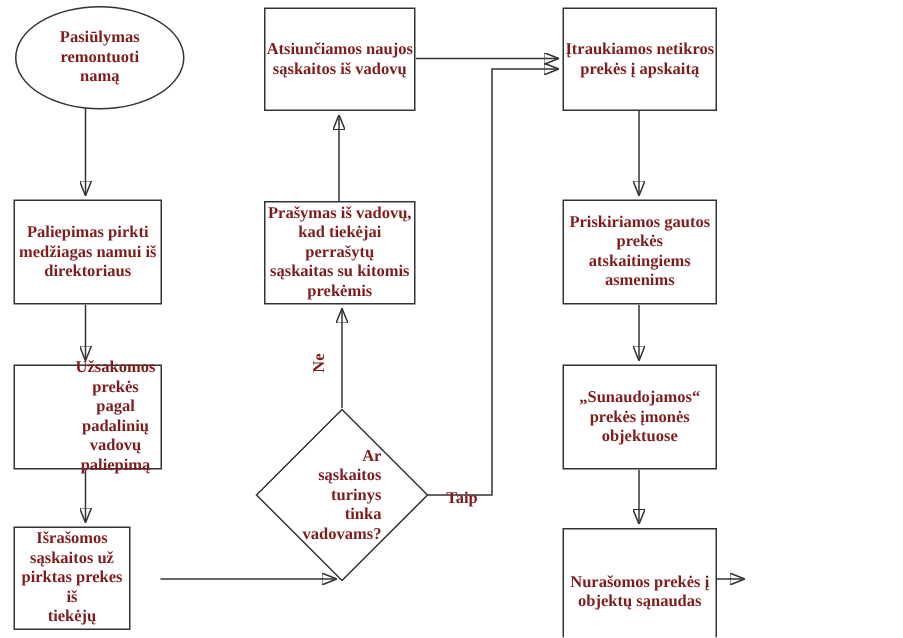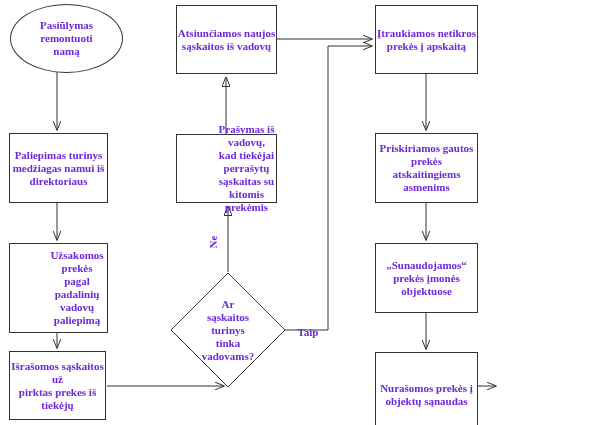--- a/index.html
+++ b/index.html
@@ -3,21 +3,21 @@
 <meta charset="utf-8">
 <style>
   * { margin: 0; padding: 0; box-sizing: border-box; }
   html, body { background: #ffffff; }
   .canvas {
     position: relative;
     width: 602px;
     height: 425px;
     background: #ffffff;
     font-family: "Liberation Serif", serif;
-    color: #6d28d9;
+    color: #7f1d1d;
     overflow: hidden;
     border-radius: 20px;
   }
   .wires { position: absolute; left: 0; top: 0; z-index: 0; }
   .wires path, .wires polygon { fill: none; stroke: #333333; stroke-width: 1; }
   .wires polygon.shape { fill: #ffffff; }
   .node {
     position: absolute;
     z-index: 1;
     display: flex;
@@ -68,41 +68,41 @@
     <path d="M426,74 L426,130" marker-end="url(#arw)"></path>
     <path d="M426,203 L426,240" marker-end="url(#arw)"></path>
     <path d="M426,313 L426,349" marker-end="url(#arw)"></path>
     <path d="M478,386 L496,386" marker-end="url(#arw)"></path>
   </svg>
 
   <div class="node ellipse" style="left:10px; top:4px; width:113px; height:69px;">Pasiūlymas
 remontuoti
 namą</div>
 
-  <div class="node" style="left:9px; top:133px; width:99px; height:70px;">Paliepimas turinys
+  <div class="node" style="left:9px; top:133px; width:99px; height:70px;">Paliepimas pirkti
 medžiagas namui iš
 direktoriaus</div>
 
-  <div class="node" style="left:9px; top:243px; width:99px; height:90px;padding-left:37px;">Užsakomos prekės
+  <div class="node" style="left:9px; top:243px; width:99px; height:70px;padding-left:37px;">Užsakomos prekės
 pagal padalinių
 vadovų paliepimą</div>
 
-  <div class="node" style="left:9px; top:351px; width:97px; height:69px;">Išrašomos sąskaitos už
+  <div class="node" style="left:9px; top:351px; width:78px; height:69px;">Išrašomos sąskaitos už
 pirktas prekes iš
 tiekėjų</div>
 
   <div class="node" style="left:176px; top:5px; width:101px; height:69px;">Atsiunčiamos naujos
 sąskaitos iš vadovų</div>
 
-  <div class="node" style="left:176px; top:134px; width:101px; height:69px;padding-left:40px;">Prašymas iš vadovų,
+  <div class="node" style="left:176px; top:134px; width:101px; height:69px;">Prašymas iš vadovų,
 kad tiekėjai perrašytų
 sąskaitas su kitomis
 prekėmis</div>
 
-  <div class="node plain" style="left:178px; top:284px; width:100px; height:92px;">Ar
+  <div class="node plain" style="left:178px; top:284px; width:100px; height:92px;text-align:right;">Ar
 sąskaitos
 turinys
 tinka
 vadovams?</div>
 
   <div class="node" style="left:375px; top:5px; width:103px; height:69px;font-family:Liberation Serif, serif;">Įtraukiamos netikros
 prekės į apskaitą</div>
 
   <div class="node" style="left:375px; top:243px; width:103px; height:70px;">„Sunaudojamos“
 prekės įmonės

